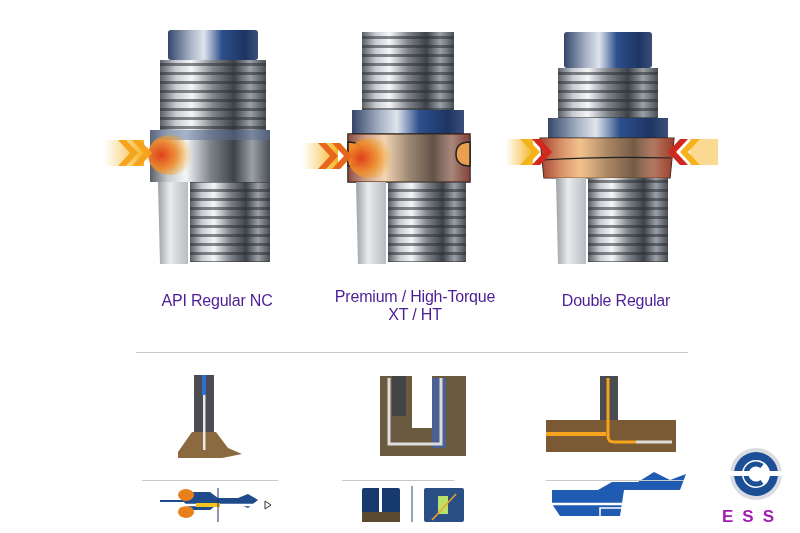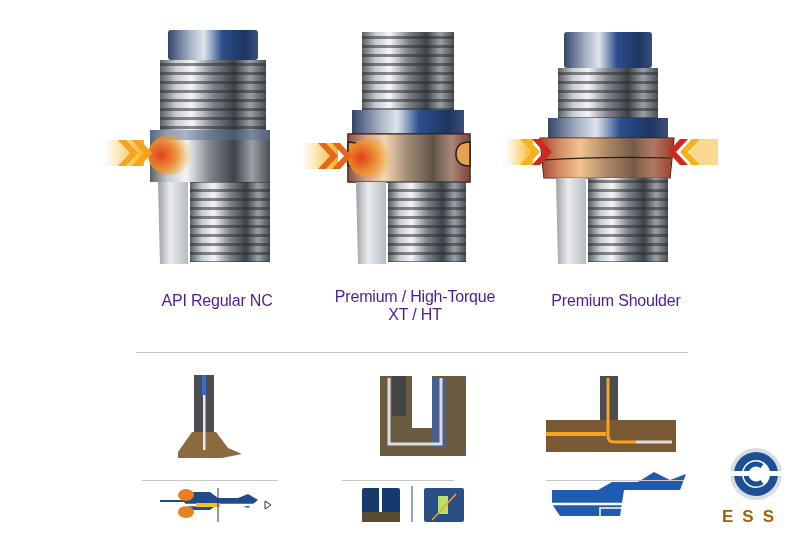--- a/index.html
+++ b/index.html
@@ -1,20 +1,20 @@
 <!DOCTYPE html>
 <html><head>
 <meta charset="utf-8">
 <style>
   html,body{margin:0;padding:0;background:#fff;}
   body{width:800px;height:533px;position:relative;overflow:hidden;font-family:"Liberation Sans",sans-serif;}
   .abs{position:absolute;}
   .label{position:absolute;color:#4c1d95;font-weight:normal;font-size:16px;text-align:center;white-space:nowrap;letter-spacing:-0.2px;}
   .divider{position:absolute;height:1px;background:#c8c8c8;}
-  .logo-text{position:absolute;color:#a16207;font-weight:bold;font-size:17px;letter-spacing:9px;}
+  .logo-text{position:absolute;color:#a21caf;font-weight:bold;font-size:17px;letter-spacing:9px;}
 </style>
 </head>
 <body>
 
 <svg class="abs" style="left:0;top:0" width="800" height="533">
   <defs>
     <linearGradient id="steel" x1="0" x2="1">
       <stop offset="0" stop-color="#5a5f66"></stop>
         <stop offset="0.15" stop-color="#c9ccd0"></stop>
         <stop offset="0.3" stop-color="#f4f5f6"></stop>
@@ -157,20 +157,20 @@
     <circle cx="756" cy="474" r="22" fill="#1c4f96"></circle>
     <circle cx="756" cy="474" r="14" fill="#fff"></circle>
     <path d="M762 466 a10 10 0 1 0 0 16" stroke="#1c4f96" stroke-width="5" fill="none"></path>
     <rect x="728" y="471" width="56" height="5" fill="#fff"></rect>
   </g>
 </svg>
 
 <div class="label" style="left:132px;top:292px;width:170px;">API Regular NC</div>
 <div class="label" style="left:300px;top:288px;width:230px;">Premium / High-Torque</div>
 <div class="label" style="left:300px;top:306px;width:230px;">XT / HT</div>
-<div class="label" style="left:530px;top:292px;width:172px;">Premium Shoulder</div>
+<div class="label" style="left:530px;top:292px;width:172px;">Double Regular</div>
 
 <div class="divider" style="left:136px;top:352px;width:552px;"></div>
 <div class="divider" style="left:142px;top:480px;width:136px;"></div>
 <div class="divider" style="left:342px;top:480px;width:112px;"></div>
 <div class="divider" style="left:546px;top:480px;width:138px;"></div>
 
 <div class="logo-text" style="left:722px;top:507px;">ESS</div>
 
 </body></html>

